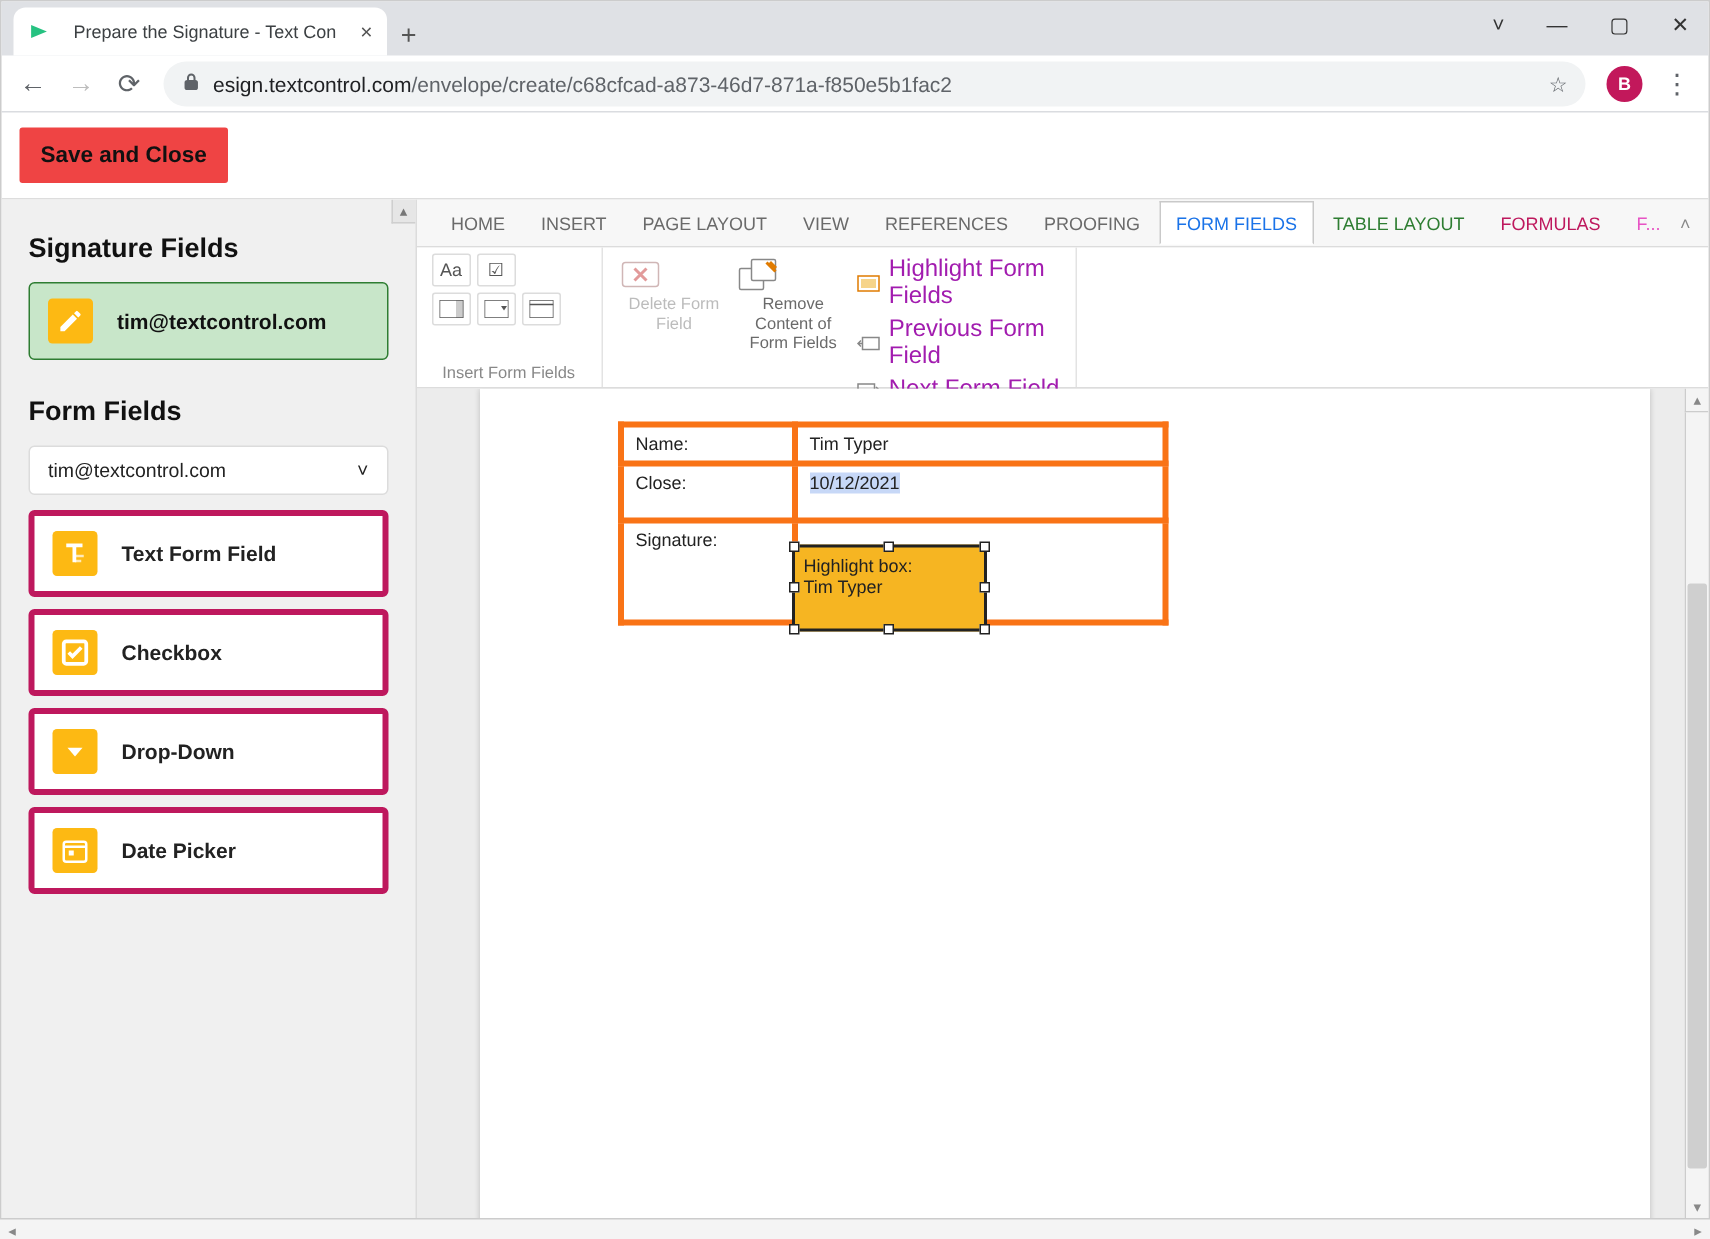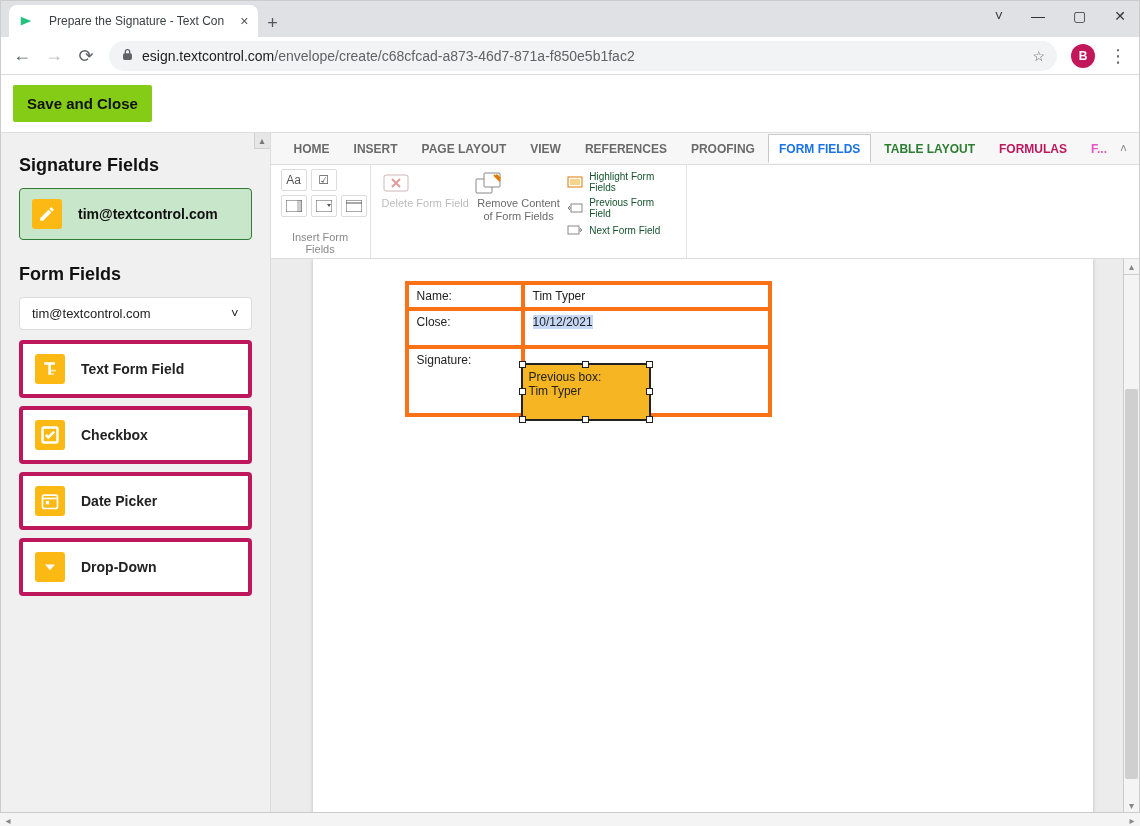--- a/index.html
+++ b/index.html
@@ -16,52 +16,52 @@
   .nav-icon{width:18px;text-align:center;color:#5f6368;font-size:18px}
   .nav-icon.disabled{color:#bdbdbd}
   .url-box{flex:1;height:30px;background:#f1f3f4;border-radius:15px;display:flex;align-items:center;padding:0 12px;gap:8px;color:#5f6368;font-size:14px}
   .url-box .host{color:#202124}
   .star{color:#5f6368}
   .avatar{width:24px;height:24px;border-radius:50%;background:#c2185b;color:#fff;display:flex;align-items:center;justify-content:center;font-size:12px;font-weight:600}
   .kebab{color:#5f6368;font-size:18px}
   
   .page{flex:1;display:flex;flex-direction:column;overflow:hidden}
   .topbar{padding:10px 12px}
-  .save-btn{background:#84cc16;border:none;color:#111;font-weight:700;font-size:15px;padding:10px 14px;border-radius:2px}
+  .save-btn{background:#ef4444;border:none;color:#111;font-weight:700;font-size:15px;padding:10px 14px;border-radius:2px}
   .body{flex:1;display:flex;border-top:1px solid #ddd;overflow:hidden}
   .sidebar{width:280px;background:#f0f0f0;border-right:1px solid #dcdcdc;padding:22px 18px;overflow:auto;position:relative}
   .sb-scroll-up{position:absolute;top:0;right:0;width:16px;height:16px;background:#e6e6e6;border-left:1px solid #cfcfcf;border-bottom:1px solid #cfcfcf;color:#777;font-size:10px;display:flex;align-items:center;justify-content:center}
   h3.sec{font-size:18px;font-weight:700;margin:0 0 12px 0;color:#111}
   .signer{background:#c8e6c9;border:1.5px solid #2e7d32;border-radius:4px;display:flex;align-items:center;padding:10px 12px;gap:16px;margin-bottom:24px}
   .signer .ico{width:30px;height:30px;background:#fdb913;border-radius:3px;display:flex;align-items:center;justify-content:center}
   .signer .lbl{font-weight:700;color:#111;font-size:14px}
   .select{background:#fff;border:1px solid #dcdcdc;border-radius:4px;padding:8px 12px;display:flex;align-items:center;justify-content:space-between;margin-bottom:10px}
   .field-card{background:#fff;border:4px solid #be185d;border-radius:4px;display:flex;align-items:center;gap:16px;padding:10px 12px;margin-bottom:8px}
   .field-card .ico{width:30px;height:30px;background:#fdb913;border-radius:3px;display:flex;align-items:center;justify-content:center;color:#fff}
   .field-card .lbl{font-weight:700;font-size:14px;color:#222}
   
   .editor{flex:1;display:flex;flex-direction:column;background:#ececec}
   .ribbon-tabs{background:#f7f7f7;border-bottom:1px solid #dcdcdc;display:flex;align-items:center;padding:0 12px;height:32px;gap:2px;font-size:12px}
-  .rtab{padding:7px 10px 6px;color:#6a6a6a;font-weight:700;border:1px solid transparent;cursor:pointer;white-space:nowrap}
+  .rtab{padding:7px 10px 6px;color:#6a6a6a;font-weight:400;border:1px solid transparent;cursor:pointer;white-space:nowrap}
   .rtab.active{color:#1a73e8;border:1px solid #c9c9c9;border-bottom:1px solid #fff;background:#fff}
   .rtab.green{color:#2e7d32}
   .rtab.orange{color:#be185d}
   .rtab.pink{color:#e754c4}
   .ribbon-tabs .chev{margin-left:auto;color:#888}
   .ribbon-body{background:#fff;border-bottom:1px solid #dcdcdc;display:flex;height:94px}
   .rgroup{border-right:1px solid #e3e3e3;padding:4px 10px 0 10px;display:flex;flex-direction:column;position:relative}
   .rgroup .caption{font-size:11px;color:#888;text-align:center;margin-top:auto;padding:3px 0}
   .ins-grid{display:grid;grid-template-columns:repeat(3,26px);grid-auto-rows:22px;gap:4px}
   .ins-grid .cell{border:1px solid #dcdcdc;border-radius:2px;display:flex;align-items:center;justify-content:center;color:#555;font-size:12px}
   .big-btn{display:flex;flex-direction:column;width:96px;padding-top:2px}
   .big-btn .bico{width:30px;height:24px;margin-bottom:2px}
   .big-btn .lbl{font-size:11px;color:#6a6a6a;text-align:center;line-height:1.2}
   .big-btn.disabled .lbl{color:#bcbcbc}
   .link-list{display:flex;flex-direction:column;gap:4px;padding-top:2px}
-  .link-item{display:flex;align-items:center;gap:6px;font-size:10px;color:#14532d}
+  .link-item{display:flex;align-items:center;gap:6px;font-size:16px;color:#a21caf}
   .link-item svg{flex:0 0 auto}
   .canvas-wrap{flex:1;position:relative;overflow:hidden}
   .canvas{position:absolute;inset:0 16px 12px 0;background:#ececec;overflow:hidden}
   .ruler-corner{position:absolute;top:0;right:0;width:16px;height:16px;background:#f4f4f4;border-left:1px solid #ccc;border-bottom:1px solid #ccc;font-size:10px;color:#888;display:flex;align-items:center;justify-content:center}
   .vscroll{position:absolute;top:16px;right:0;bottom:12px;width:16px;background:#f4f4f4;border-left:1px solid #ccc}
   .vscroll .thumb{position:absolute;left:1px;right:1px;top:114px;height:390px;background:#cfcfcf;border-radius:2px}
   .vscroll .arr{position:absolute;left:0;right:0;height:16px;display:flex;align-items:center;justify-content:center;color:#888;font-size:10px}
   .hscroll{position:absolute;left:0;right:0;bottom:-2px;height:16px;background:#f4f4f4;border-top:1px solid #ccc}
   .hscroll .arr{position:absolute;top:0;bottom:0;width:16px;display:flex;align-items:center;justify-content:center;color:#888;font-size:10px}
   .paper{position:absolute;left:42px;top:0;width:780px;height:900px;background:#fff;box-shadow:0 0 4px rgba(0,0,0,0.2)}
@@ -150,46 +150,46 @@
                 <svg width="20" height="20" viewBox="0 0 24 24" fill="none" stroke="#fff" stroke-width="3">
                   <rect x="3" y="3" width="18" height="18" rx="2"></rect>
                   <path d="M7 12l3 3 7-7"></path>
                 </svg>
               </span>
               <span class="lbl">Checkbox</span>
             </div>
             <div class="field-card">
               <span class="ico">
                 <svg width="20" height="20" viewBox="0 0 24 24" fill="#fff">
+                  <rect x="3" y="3" width="18" height="18" rx="2" fill="#fff" opacity="0"></rect>
+                  <path d="M6 9l6 7 6-7z"></path>
+                </svg>
+              </span>
+              <span class="lbl">Drop-Down</span>
+            </div>
+            <div class="field-card">
+              <span class="ico">
+                <svg width="20" height="20" viewBox="0 0 24 24" fill="#fff">
                   <rect x="3" y="5" width="18" height="16" rx="2" fill="none" stroke="#fff" stroke-width="2"></rect>
                   <line x1="3" y1="9" x2="21" y2="9" stroke="#fff" stroke-width="2"></line>
                   <rect x="7" y="12" width="4" height="4"></rect>
                 </svg>
               </span>
               <span class="lbl">Date Picker</span>
             </div>
-            <div class="field-card">
-              <span class="ico">
-                <svg width="20" height="20" viewBox="0 0 24 24" fill="#fff">
-                  <rect x="3" y="3" width="18" height="18" rx="2" fill="#fff" opacity="0"></rect>
-                  <path d="M6 9l6 7 6-7z"></path>
-                </svg>
-              </span>
-              <span class="lbl">Drop-Down</span>
-            </div>
           </div>
       </div>
 
       <div class="editor">
         <div class="ribbon-tabs">
           <span id="rtabs" style="display: contents;"><span class="rtab">HOME</span><span class="rtab">INSERT</span><span class="rtab">PAGE LAYOUT</span><span class="rtab">VIEW</span><span class="rtab">REFERENCES</span><span class="rtab">PROOFING</span><span class="rtab active">FORM FIELDS</span><span class="rtab green">TABLE LAYOUT</span><span class="rtab orange">FORMULAS</span><span class="rtab pink">F...</span></span>
           <span class="chev">˄</span>
         </div>
         <div class="ribbon-body">
-          <div class="rgroup" style="width:100px">
+          <div class="rgroup" style="width:124px">
             <div class="ins-grid">
               <div class="cell">Aa</div>
               <div class="cell">☑</div>
               <div class="cell" style="border:none"></div>
               <div class="cell">
                   <svg width="16" height="12" viewBox="0 0 16 12">
                     <rect x="0" y="0" width="16" height="12" fill="none" stroke="#555"></rect>
                     <rect x="11" y="0" width="5" height="12" fill="#555" opacity="0.3"></rect>
                   </svg>
                 </div>
@@ -271,21 +271,21 @@
                   <td class="c1" style="height:38px">Close:</td>
                   <td><span class="date-val">10/12/2021</span></td>
                 </tr>
                 <tr class="sig-row">
                   <td class="c1">Signature:</td>
                   <td></td>
                 </tr>
               </tbody>
                 </table>
               <div class="sig-box">
-                <div>Previous box:</div>
+                <div>Highlight box:</div>
                 <div>Tim Typer</div>
                 <div class="handle h-tl"></div>
                 <div class="handle h-tm"></div>
                 <div class="handle h-tr"></div>
                 <div class="handle h-ml"></div>
                 <div class="handle h-mr"></div>
                 <div class="handle h-bl"></div>
                 <div class="handle h-bm"></div>
                 <div class="handle h-br"></div>
               </div>

